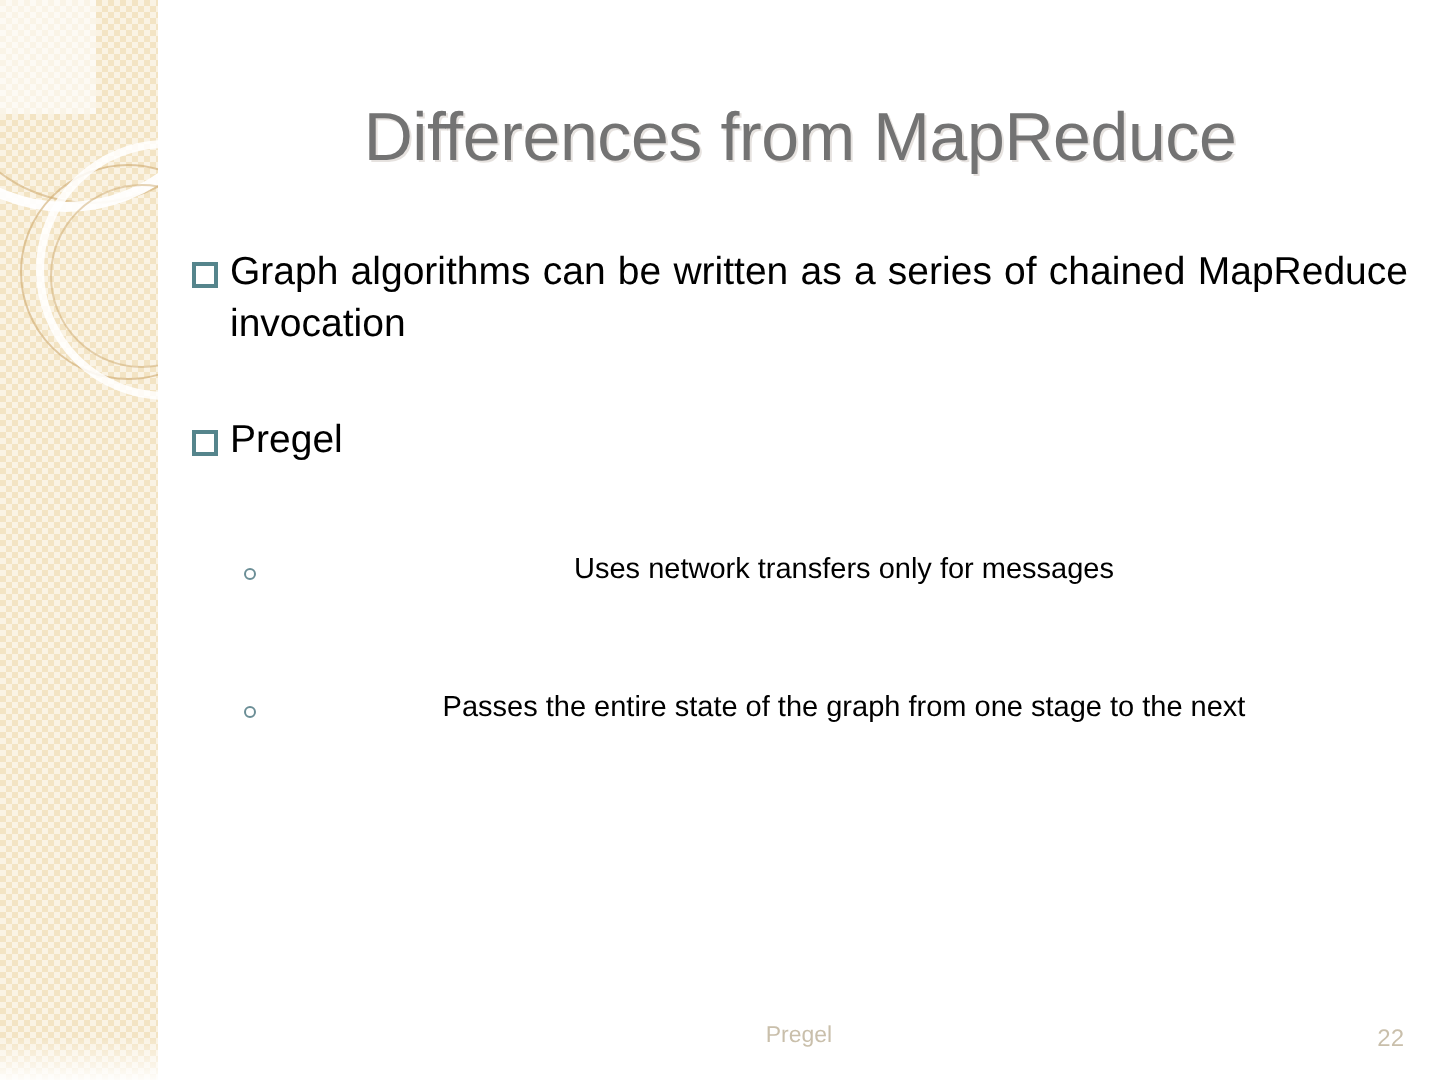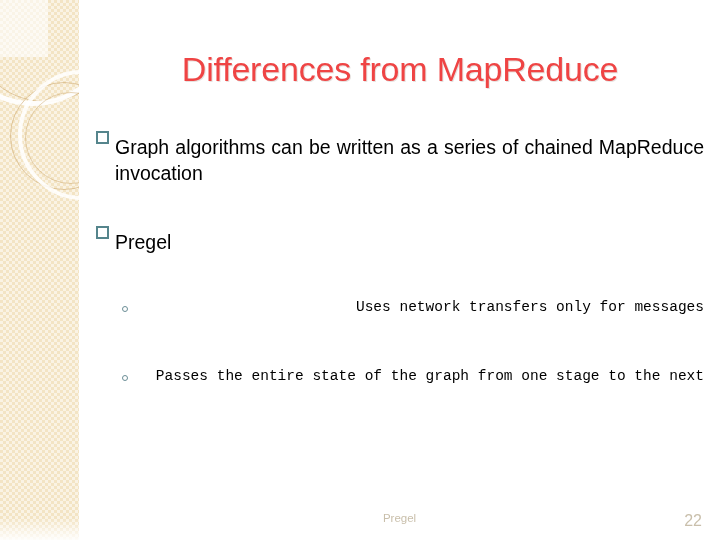--- a/index.html
+++ b/index.html
@@ -99,21 +99,21 @@
   
   #title {
     position: absolute;
     left: 100px;
     top: 50px;
     width: 600px;
     text-align: center;
     font-size: 34px;
     font-weight: normal;
     letter-spacing: -0.2px;
-    color: #ef4444;
+    color: #737373;
     text-shadow: 1px 1px 0 rgba(200,190,185,0.45);
     white-space: nowrap;
   }
 
   
   #content {
     position: absolute;
     left: 96px;
     top: 124px;
     width: 608px;
@@ -134,21 +134,20 @@
     margin-top: 7px;
     margin-right: 6px;
   }
   .lvl1 .text {
     flex: 1 1 auto;
     font-size: 19.5px;
     line-height: 1.33;
     color: #000000;
     text-align: justify;
     text-justify: inter-word;
-    margin-top: 11px;
   }
   .lvl1.nowrap .text {
     text-align: left;
   }
 
   .lvl2 {
     position: relative;
     display: flex;
     align-items: flex-start;
     margin-left: 26px;
@@ -165,22 +164,21 @@
   }
   .lvl2 .text {
     flex: 1 1 auto;
     font-size: 14.5px;
     line-height: 1.36;
     color: #000000;
     text-align: justify;
     text-justify: inter-word;
   }
   .lvl2.nowrap .text {
-    text-align: right;
-    font-family: Liberation Mono, monospace;
+    text-align: center;
   }
 
   .blk-gap-lg { height: 30px; }
   .blk-gap-md { height: 20px; }
 
   
   #footer {
     position: absolute;
     left: 79px;
     right: 0;
@@ -192,21 +190,21 @@
     left: 0;
     right: 0;
     text-align: center;
     font-size: 11.5px;
     color: #c9bfab;
   }
   #footer .foot-num {
     position: absolute;
     right: 18px;
     top: 0;
-    font-size: 16px;
+    font-size: 12px;
     color: #c9bfab;
   }
 </style>
 </head>
 <body>
 
 <div id="slide">
 
   <div id="sidebar">
     <div class="panel-light"></div>

